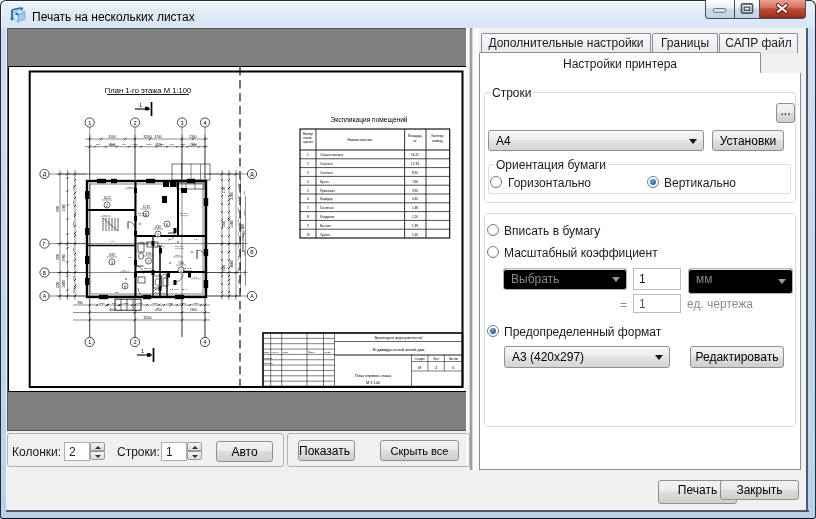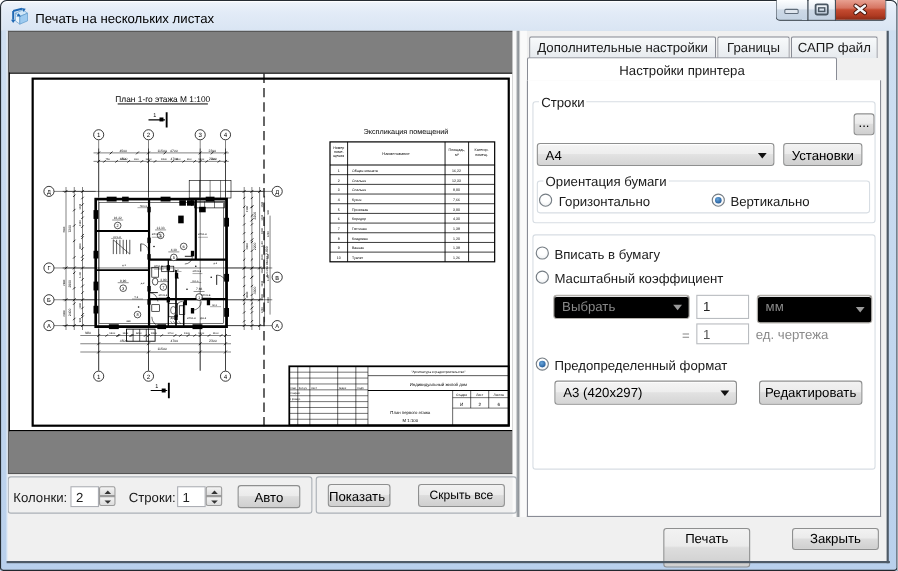--- a/index.html
+++ b/index.html
@@ -684,20 +684,20 @@
     <div class="edit" style="left:626px;top:240px;width:48px;height:22px;line-height:21px;padding-left:5px;border-color:#b9bcc0">1</div>
     <div class="combo dis" style="left:681px;top:240px;width:105px;height:26px;line-height:21px;padding-left:7px">мм<span class="arr"></span></div>
     <div class="lbl gray" style="left:613px;top:270px">=</div>
     <div class="edit" style="left:626px;top:266px;width:48px;height:19px;line-height:18px;padding-left:5px;border-color:#b9bcc0;color:#555">1</div>
     <div class="lbl gray" style="left:680px;top:269px">ед. чертежа</div>
     <div class="radio on" style="left:480px;top:297px"></div>
     <div class="lbl" style="left:497px;top:297px">Предопределенный формат</div>
     <div class="combo" style="left:497px;top:318px;width:166px;height:22px;line-height:21px;padding-left:7px">A3 (420x297)<span class="arr"></span></div>
     <div class="btn" style="left:683px;top:318px;width:94px;height:22px;line-height:21px">Редактировать</div>
 
-    <div class="btn" style="left:596px;top:452px;width:79px;height:36px;line-height:19px">Печать</div>
+    <div class="btn" style="left:651px;top:452px;width:79px;height:24px;line-height:19px">Печать</div>
     <div class="btn" style="left:713px;top:452px;width:79px;height:20px;line-height:19px">Закрыть</div>
   </div>
   <div style="position:absolute;left:6px;top:509.5px;width:803px;height:2.5px;background:#4e5a66;z-index:40"></div>
   <div style="position:absolute;left:806px;top:28px;width:2px;height:484px;background:#4e5a66;z-index:40"></div>
   <div style="position:absolute;left:5.5px;top:28px;width:1.5px;height:482px;background:#edf2f8;z-index:5"></div>
   <div id="outline"></div>
 </div>
 
 </body></html>

